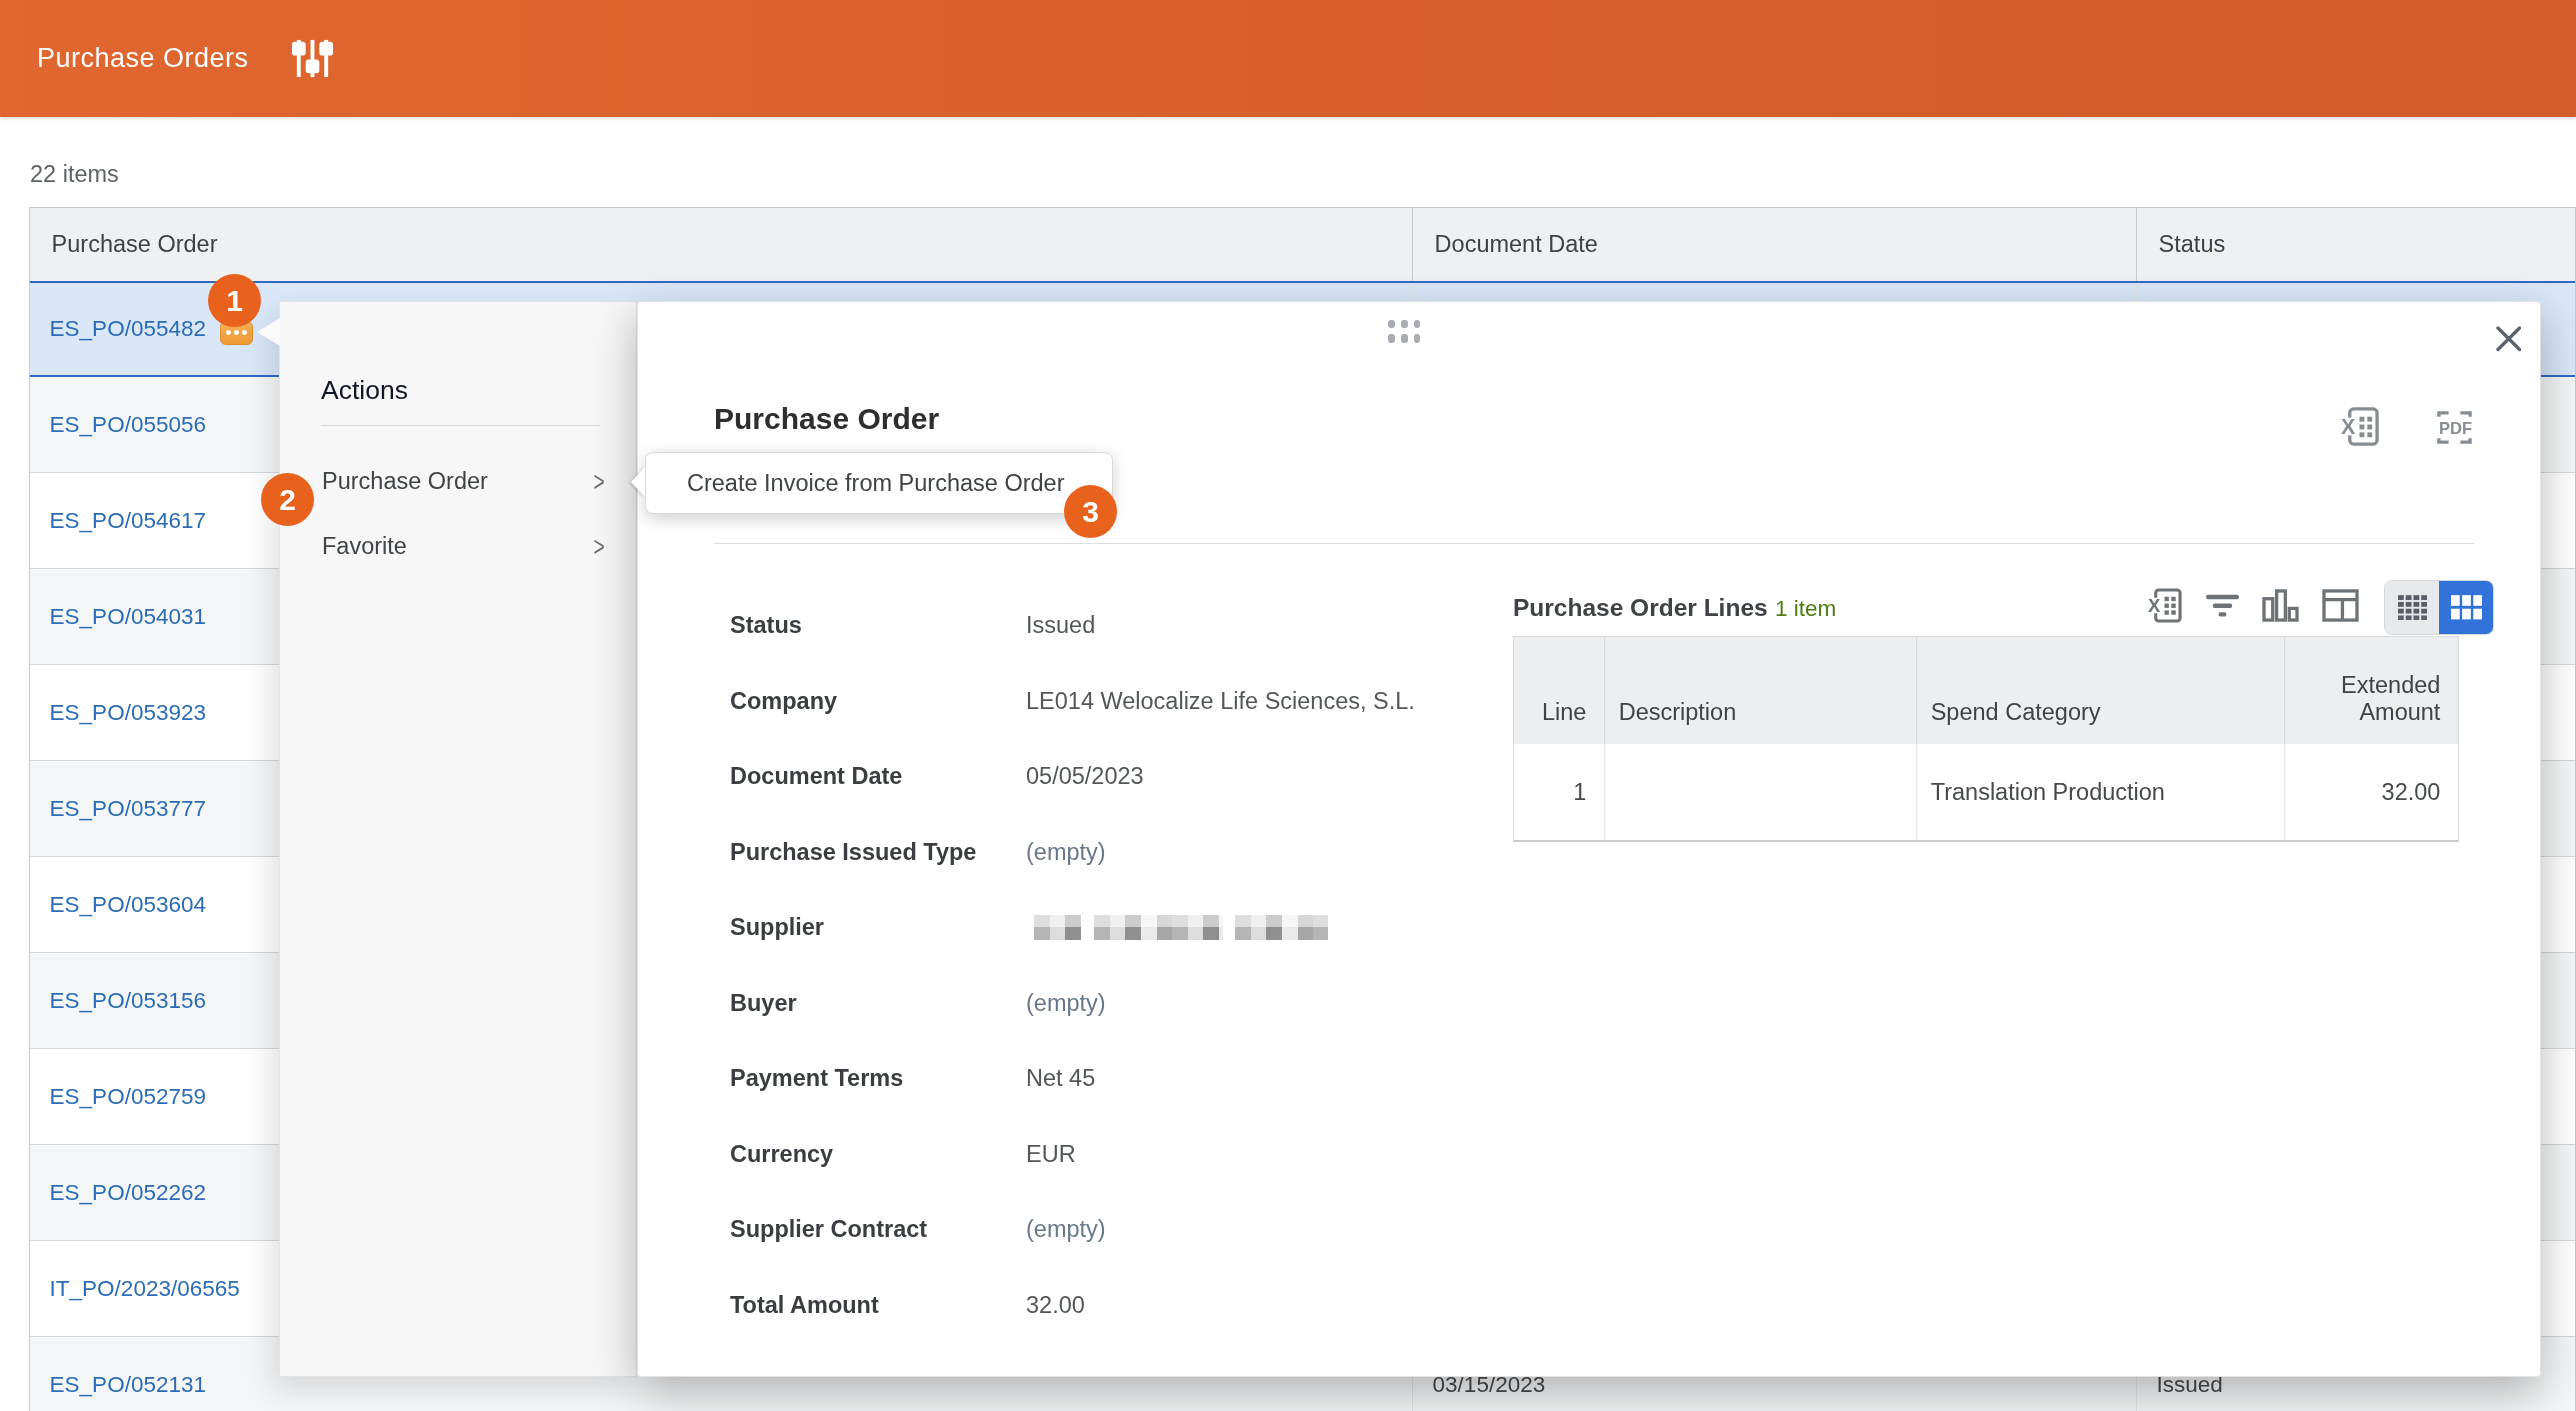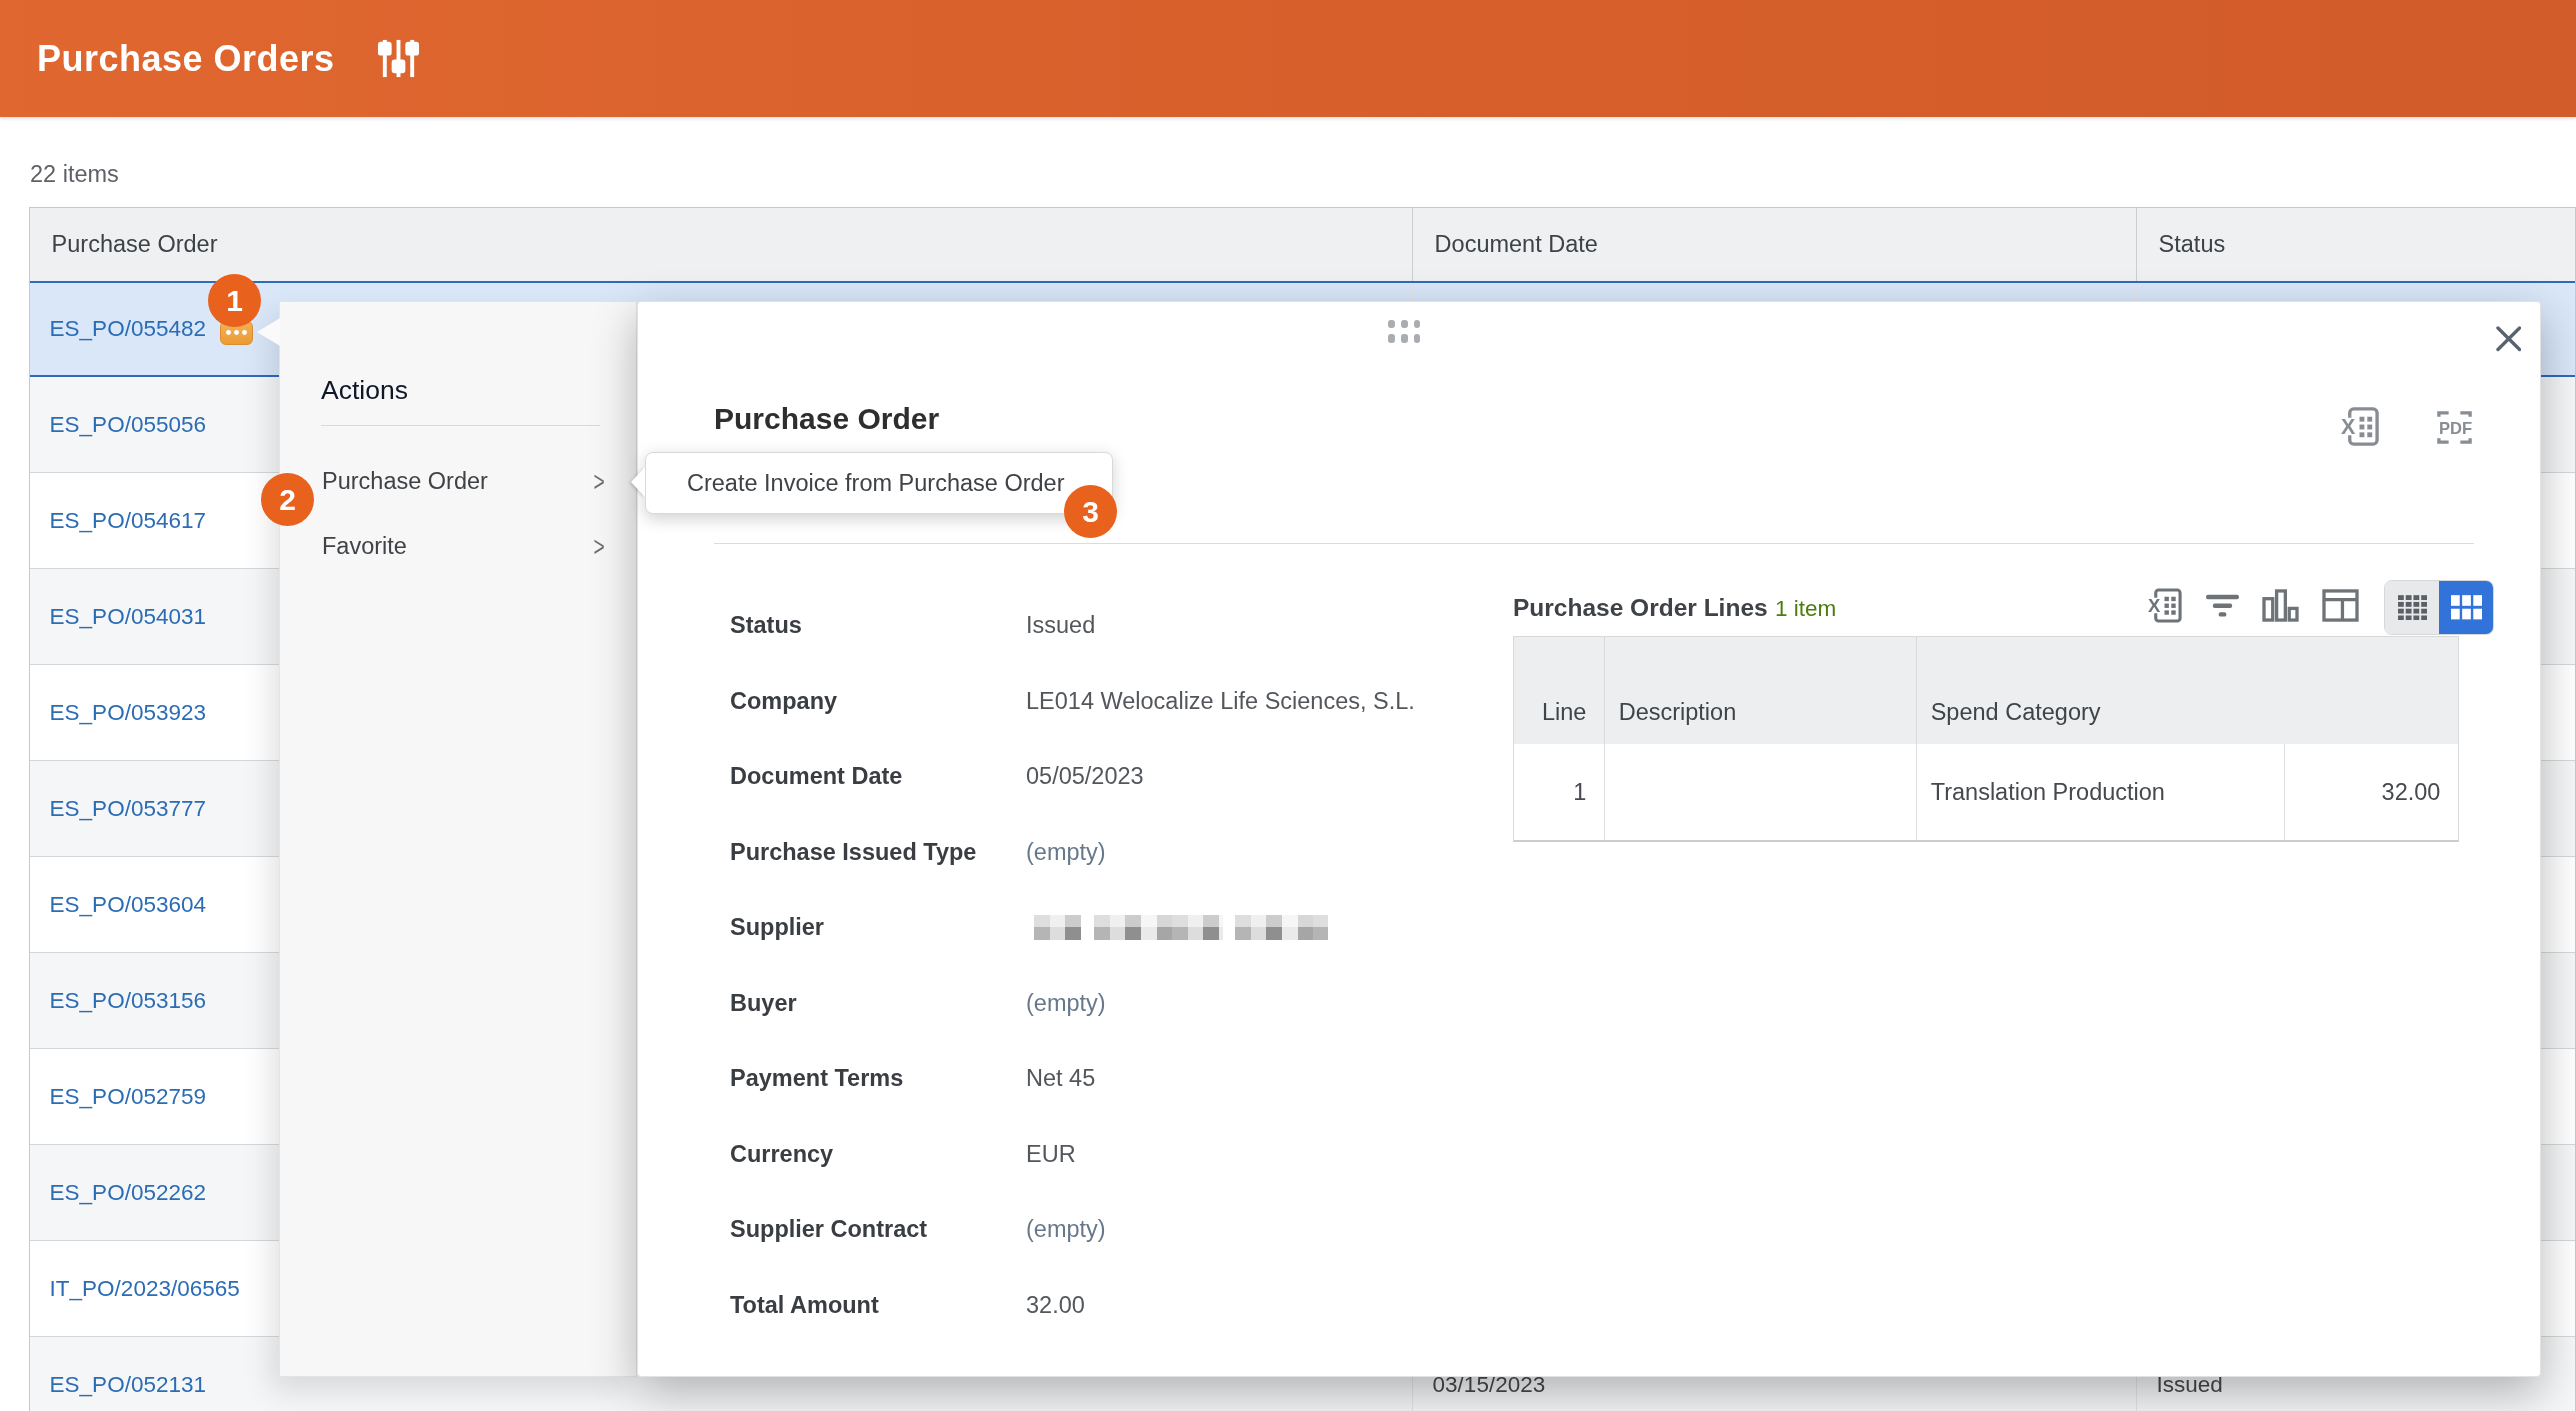--- a/index.html
+++ b/index.html
@@ -2,21 +2,21 @@
 <html><head>
 <meta charset="utf-8">
 <style>
   html,body{margin:0;padding:0;background:#fff;font-family:"Liberation Sans",sans-serif;}
   #stage{position:relative;width:2576px;height:1412px;overflow:hidden;background:#fff;}
 
   
   .topbar{position:absolute;left:0;top:0;width:2576px;height:117px;
     background:linear-gradient(90deg,#E0672F 0%,#D65F2B 55%,#D25C2A 100%);
     display:flex;align-items:center;box-shadow:0 2px 2.9px rgba(0,0,0,.12);}
-  .topbar-title{color:#fff;font-size:36px;font-weight:bold;margin-left:37px;letter-spacing:0.5px;}
+  .topbar-title{color:#fff;font-size:27px;font-weight:normal;margin-left:37px;letter-spacing:0.5px;}
   .topbar-icon{margin-left:41px;width:45px;height:45px;display:inline-block;}
 
   
   .items-count{position:absolute;left:30px;top:161px;font-size:23.5px;color:#5E6266;}
 
   
   .po-table{position:absolute;left:29px;top:207px;width:2547px;border:1px solid #C6C8CA;border-bottom:none;box-sizing:border-box;}
   .po-head{display:grid;grid-template-columns:1383px 724px auto;height:73px;background:#EFF0F2;}
   .po-head-cell{display:flex;align-items:center;padding-left:21.6px;font-size:23.5px;color:#3E4246;border-right:1px solid #CBCDCF;box-sizing:border-box;}
   .po-head-cell:last-child{border-right:none;}
@@ -413,20 +413,21 @@
             </svg>
         </span>
       </span>
     </div>
 
     <div class="lines-table">
       <div class="lines-head">
         <div class="lines-head-cell ta-r">Line</div>
         <div class="lines-head-cell">Description</div>
         <div class="lines-head-cell">Spend Category</div>
+        <div class="lines-head-cell ta-r">Extended Amount</div>
       </div>
       <div class="lines-row">
         <div class="lines-cell ta-r">1</div>
         <div class="lines-cell"></div>
         <div class="lines-cell">Translation Production</div>
         <div class="lines-cell ta-r">32.00</div>
       </div>
     </div>
   </div>
 

